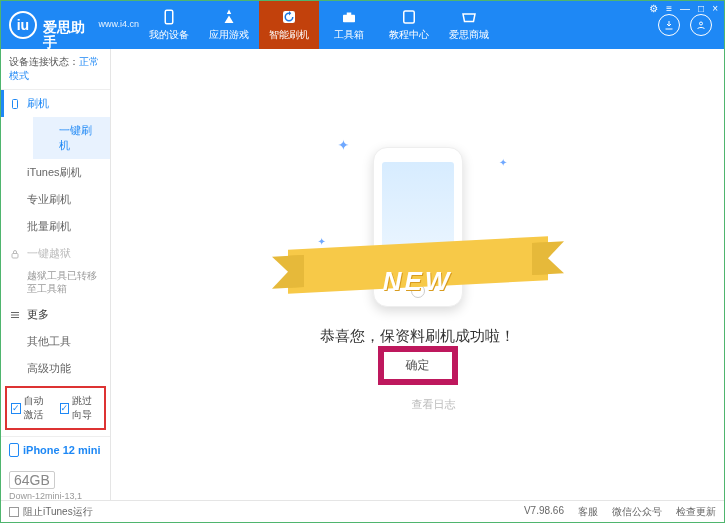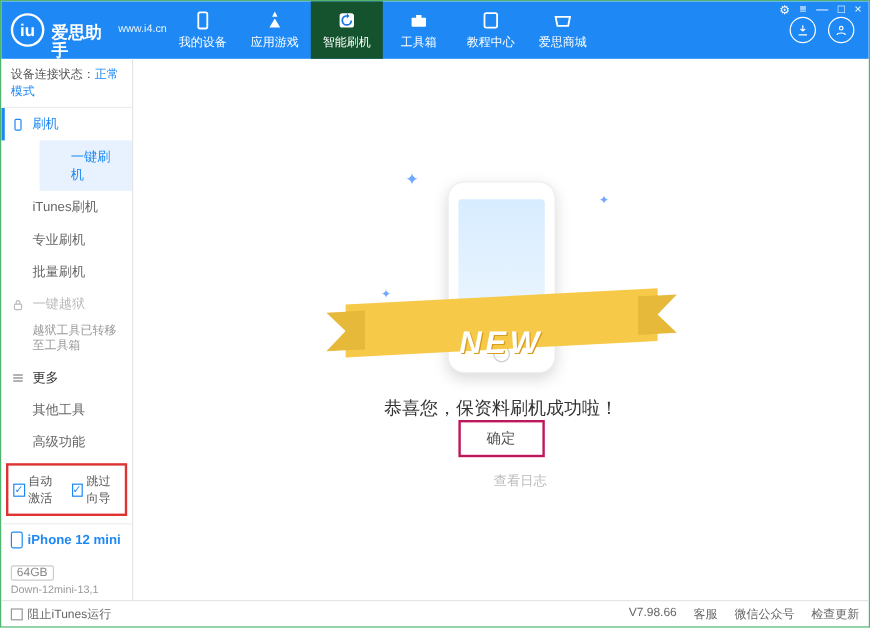--- a/index.html
+++ b/index.html
@@ -5,21 +5,21 @@
 * { box-sizing: border-box; margin: 0; padding: 0; }
 body { font-family: "Microsoft YaHei", Arial, sans-serif; background: #fff; width: 725px; height: 523px; overflow: hidden; border: 1px solid #4fb56e; position: relative; }
 .header { background: #1e88f5; height: 48px; display: flex; align-items: center; color: #fff; padding: 0 8px; }
 .logo-area { display: flex; align-items: center; width: 130px; }
 .logo-circle { width: 28px; height: 28px; border: 2px solid #fff; border-radius: 50%; display: flex; align-items: center; justify-content: center; font-size: 14px; font-weight: bold; margin-right: 6px; }
 .logo-text { display: flex; flex-direction: row; line-height: 1.1; margin-top: 20px; }
 .logo-title { font-size: 14px; font-weight: bold; }
 .logo-url { font-size: 9px; opacity: 0.9; }
 .nav { display: flex; flex: 1; height: 100%; align-items: stretch; }
 .nav-item { width: 60px; display: flex; flex-direction: column; align-items: center; justify-content: center; font-size: 10px; cursor: pointer; color: #fff; }
-.nav-item.active { background: #14532d; font-family: Liberation Serif, serif; }
+.nav-item.active { background: #c2410c; font-family: Liberation Serif, serif; }
 .nav-icon { width: 18px; height: 18px; margin-bottom: 2px; display: flex; align-items: center; justify-content: center; }
 .nav-icon svg { width: 18px; height: 18px; fill: #fff; }
 .header-right { display: flex; align-items: center; gap: 10px; padding-right: 4px; }
 .header-right .circ { width: 22px; height: 22px; border: 1.5px solid #fff; border-radius: 50%; display: flex; align-items: center; justify-content: center; cursor: pointer; }
 .titlebar { position: absolute; top: 2px; right: 6px; display: flex; gap: 8px; font-size: 10px; color: #fff; }
 .titlebar span { cursor: pointer; }
 .content { display: flex; height: calc(100% - 48px - 22px); }
 .sidebar { width: 110px; border-right: 1px solid #e5e5e5; display: flex; flex-direction: column; font-size: 11px; color: #555; overflow: hidden; }
 .conn-status { padding: 6px 8px; font-size: 10px; color: #555; border-bottom: 1px solid #eee; }
 .conn-status .mode { color: #1e88f5; }
@@ -28,36 +28,36 @@
 .side-item { padding: 6px 8px 6px 26px; font-size: 11px; color: #666; cursor: pointer; }
 .side-item.active { background: #e8f2fe; color: #1e88f5; margin-left: 32px; }
 .side-note { font-size: 10px; color: #999; padding: 2px 8px 6px 26px; line-height: 1.3; }
 .side-divider { border-top: 1px solid #eee; margin: 2px 0; }
 .highlight-box { border: 2px solid #d33; margin: 4px; padding: 6px 4px; display: flex; gap: 8px; align-items: center; font-size: 10px; }
 .checkbox { display: flex; align-items: center; gap: 3px; cursor: pointer; }
 .checkbox .box { width: 11px; height: 11px; border: 1px solid #1e88f5; display: flex; align-items: center; justify-content: center; color: #1e88f5; font-size: 9px; line-height: 1; }
 .device-info { padding: 4px 8px; font-size: 10px; }
 .device-name { color: #1e88f5; font-weight: bold; font-size: 11px; display: flex; align-items: center; gap: 4px; }
 .device-name .phone-icon { width: 10px; height: 14px; border: 1.5px solid #1e88f5; border-radius: 2px; display: inline-block; }
-.storage-badge { display: inline-block; border: 1px solid #ccc; border-radius: 2px; padding: 0 4px; font-size: 10px; color: #888; margin-top: 14px; }
+.storage-badge { display: inline-block; border: 1px solid #ccc; border-radius: 2px; padding: 0 4px; font-size: 14px; color: #888; margin-top: 14px; }
 .device-sub { color: #999; font-size: 9px; margin-top: 2px; }
 .main { flex: 1; display: flex; flex-direction: column; align-items: center; justify-content: center; position: relative; }
 .illustration { position: relative; width: 200px; height: 180px; }
 .phone { position: absolute; left: 50%; top: 10px; transform: translateX(-50%); width: 90px; height: 160px; background: #fff; border-radius: 14px; box-shadow: 0 4px 12px rgba(0,0,0,0.15); border: 1px solid #eee; }
 .phone::before { content: ""; position: absolute; top: 14px; left: 8px; right: 8px; bottom: 22px; background: linear-gradient(180deg,#d7ecff,#f0f8ff); border-radius: 3px; }
 .phone::after { content: ""; position: absolute; bottom: 8px; left: 50%; transform: translateX(-50%); width: 12px; height: 12px; border: 1.5px solid #ccc; border-radius: 50%; }
 .sparkle { position: absolute; font-size: 14px; color: #6fa8ff; }
 .banner { position: absolute; bottom: 30px; left: -30px; right: -30px; height: 44px; display: flex; align-items: center; justify-content: center; }
 .banner .ribbon { position: absolute; inset: 0; background: #f7c948; transform: skewY(-3deg); }
 .banner .ribbon::before, .banner .ribbon::after { content: ""; position: absolute; top: 6px; width: 0; height: 0; border: 16px solid #e6b93a; }
 .banner .ribbon::before { left: -16px; border-left-color: transparent; }
 .banner .ribbon::after { right: -16px; border-right-color: transparent; }
 .banner .text { position: relative; font-size: 26px; font-weight: 900; letter-spacing: 3px; color: #fff; text-shadow: 1px 1px 0 #d89c1f; font-style: italic; margin-top: 32px; }
 .success-msg { margin-top: 10px; font-size: 15px; color: #333; }
-.ok-btn { padding: 5px 22px; border: 2px solid #be185d; background: #fff; font-size: 12px; color: #555; cursor: pointer; }
+.ok-btn { padding: 5px 22px; border: 6px solid #be185d; background: #fff; font-size: 12px; color: #555; cursor: pointer; }
 .view-log { margin-top: 12px; font-size: 11px; color: #bbb; cursor: pointer; margin-left: 32px; }
 .footer { height: 22px; border-top: 1px solid #e5e5e5; display: flex; align-items: center; font-size: 10px; color: #666; padding: 0 8px; justify-content: space-between; text-align: right; }
 .footer-left { display: flex; align-items: center; gap: 4px; cursor: pointer; }
 .footer-left .box { width: 10px; height: 10px; border: 1px solid #999; }
 .footer-right { display: flex; gap: 14px; }
 .footer-right span { cursor: pointer; }
 .icon-svg { width: 12px; height: 12px; }
 </style>
 </head>
 <body>

